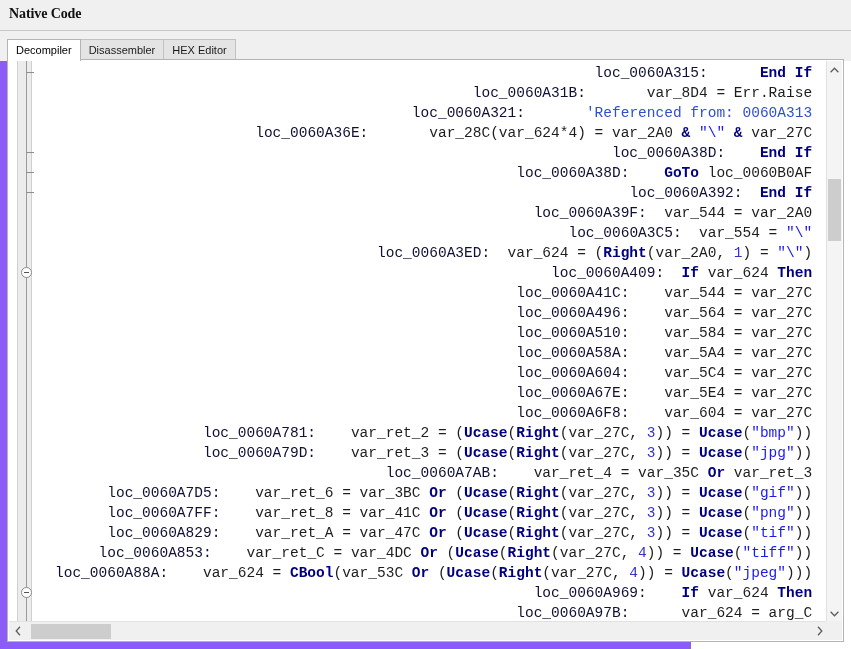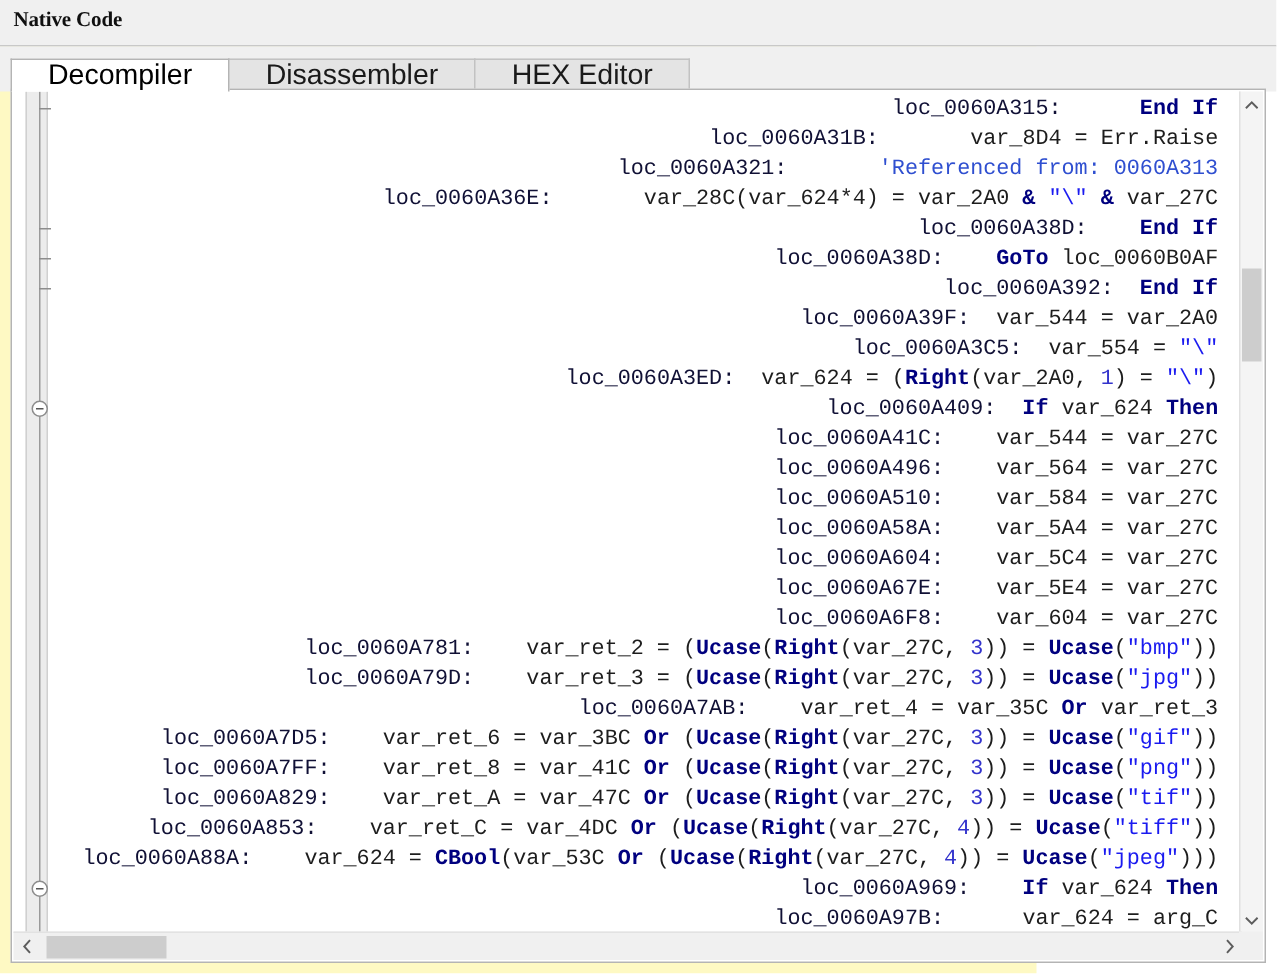--- a/index.html
+++ b/index.html
@@ -8,21 +8,21 @@
   }
   body {
     width: 851px; height: 649px;
     overflow: hidden;
     font-family: "Liberation Sans", sans-serif;
     -webkit-font-smoothing: antialiased;
   }
   #app {
     position: relative;
     width: 691px; height: 649px;
-    background: #fef9c3;
+    background: #8b5cf6;
   }
 
   
   .header {
     position: absolute;
     left: 0; top: 0;
     width: 851px; height: 31px;
     background: #f0f0f0;
     border-bottom: 1px solid #c8c8c8;
     box-sizing: border-box;
@@ -71,22 +71,22 @@
   .tabs {
     position: absolute;
     left: 7px; top: 8px;
     display: flex;
     align-items: flex-end;
     height: 22px;
   }
   .tab {
     height: 22px;
     box-sizing: border-box;
-    padding: 0 24px;
-    font-size: 19px;
+    padding: 0 8px;
+    font-size: 11px;
     color: #1a1a1a;
     line-height: 21px;
     background: #e4e4e4;
     border: 1px solid #c2c2c2;
     border-bottom: none;
     margin-right: -1px;
     white-space: nowrap;
   }
   .tab.active {
     background: #ffffff;

